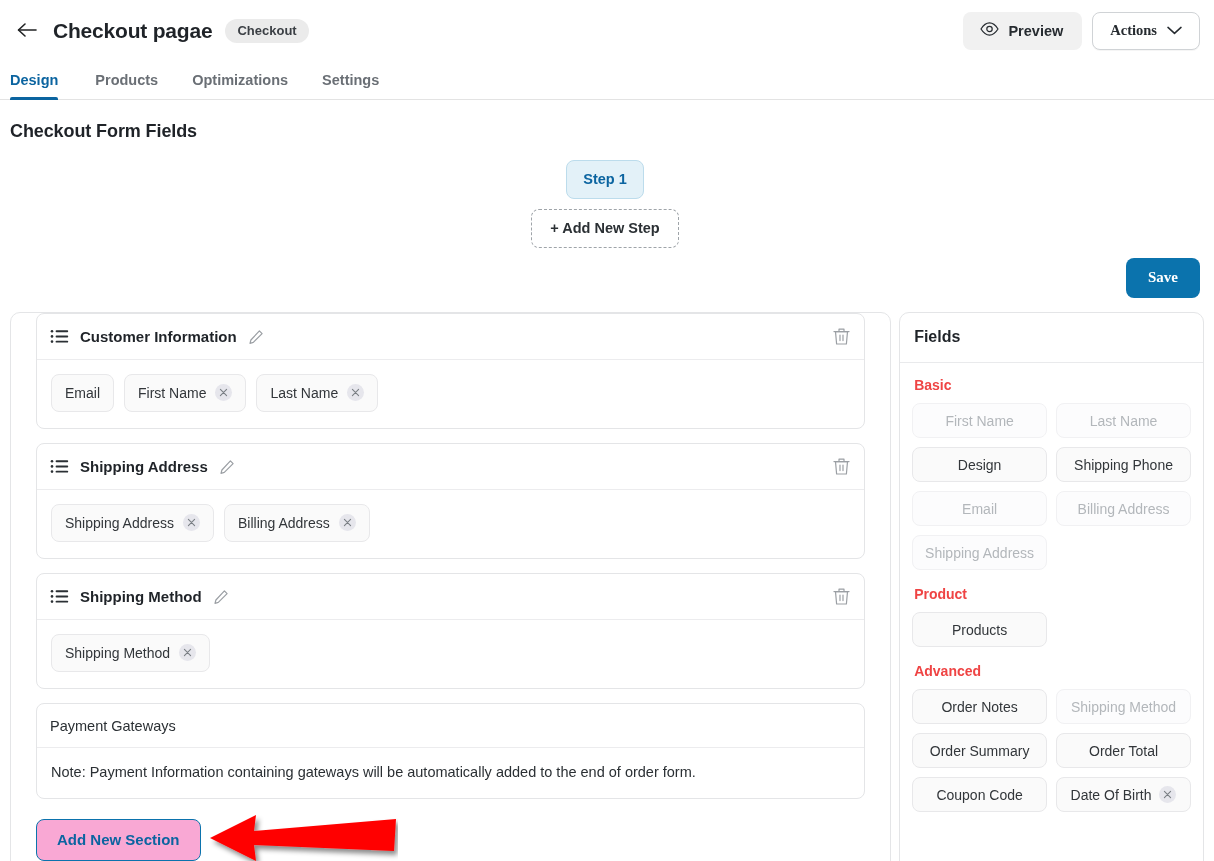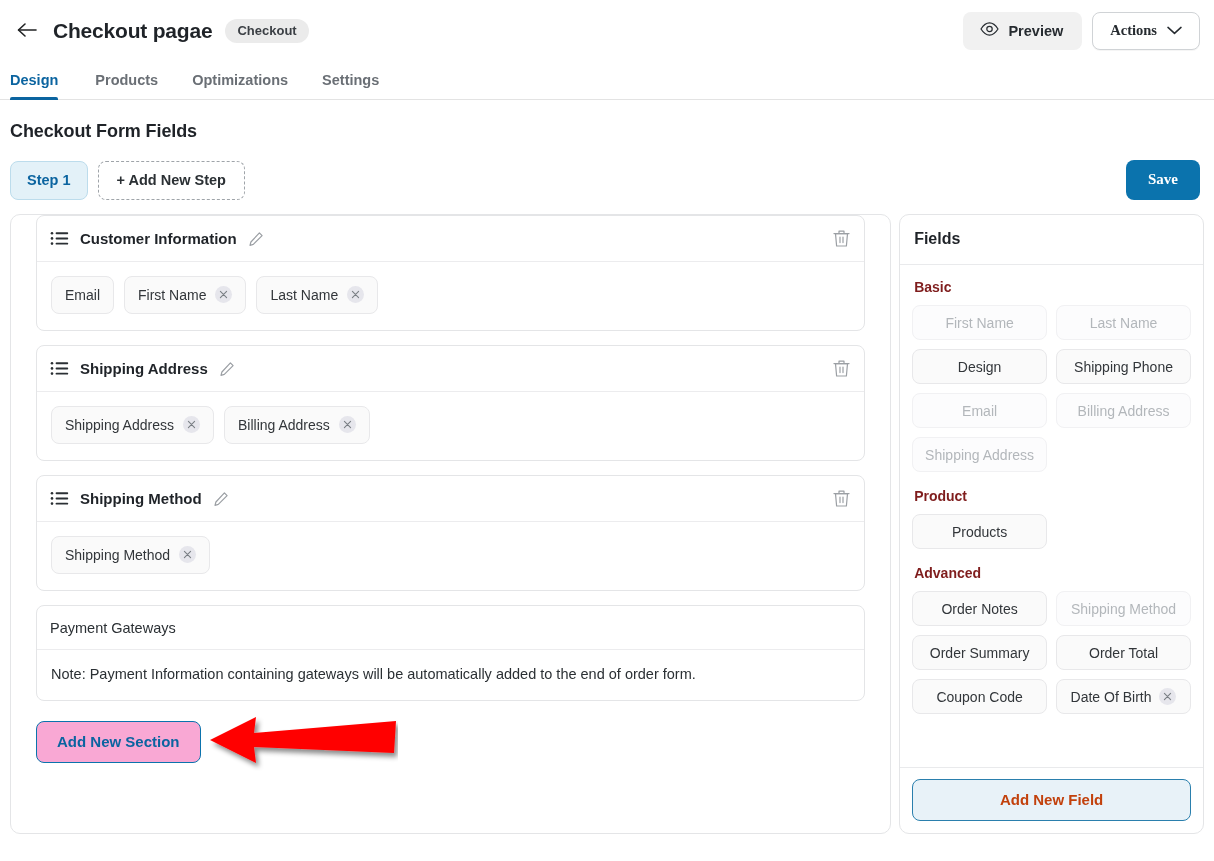--- a/index.html
+++ b/index.html
@@ -111,20 +111,21 @@
     font-weight: 700;
     color: #1f2328;
     padding: 21px 0 0 10px;
     letter-spacing: -0.1px;
   }
   .steps-row {
     display: flex;
     align-items: center;
     padding: 18px 14px 0 10px;
     gap: 10px;
+    flex-direction: column;
   }
   .step-chip {
     background: #e3f1f8;
     border: 1px solid #bcdcec;
     color: #0b64a0;
     font-size: 14.5px;
     font-weight: 600;
     border-radius: 8px;
     padding: 10px 16px 11px;
     cursor: pointer;
@@ -271,21 +272,21 @@
     padding: 15px 14px 16px;
     border-bottom: 1px solid #e9eaec;
     font-size: 16px;
     font-weight: 600;
     color: #1f2328;
   }
   .fields-body { padding: 14px 12px 10px; flex: 1; }
   .group-label {
     font-size: 14px;
     font-weight: 700;
-    color: #7f1d1d;
+    color: #ef4444;
     margin: 8px 0 10px 2px;
   }
   .group-label.first { margin-top: 0; }
   .chip-grid {
     display: grid;
     grid-template-columns: 1fr 1fr;
     gap: 9px 9px;
     margin-bottom: 16px;
   }
   .fchip {

